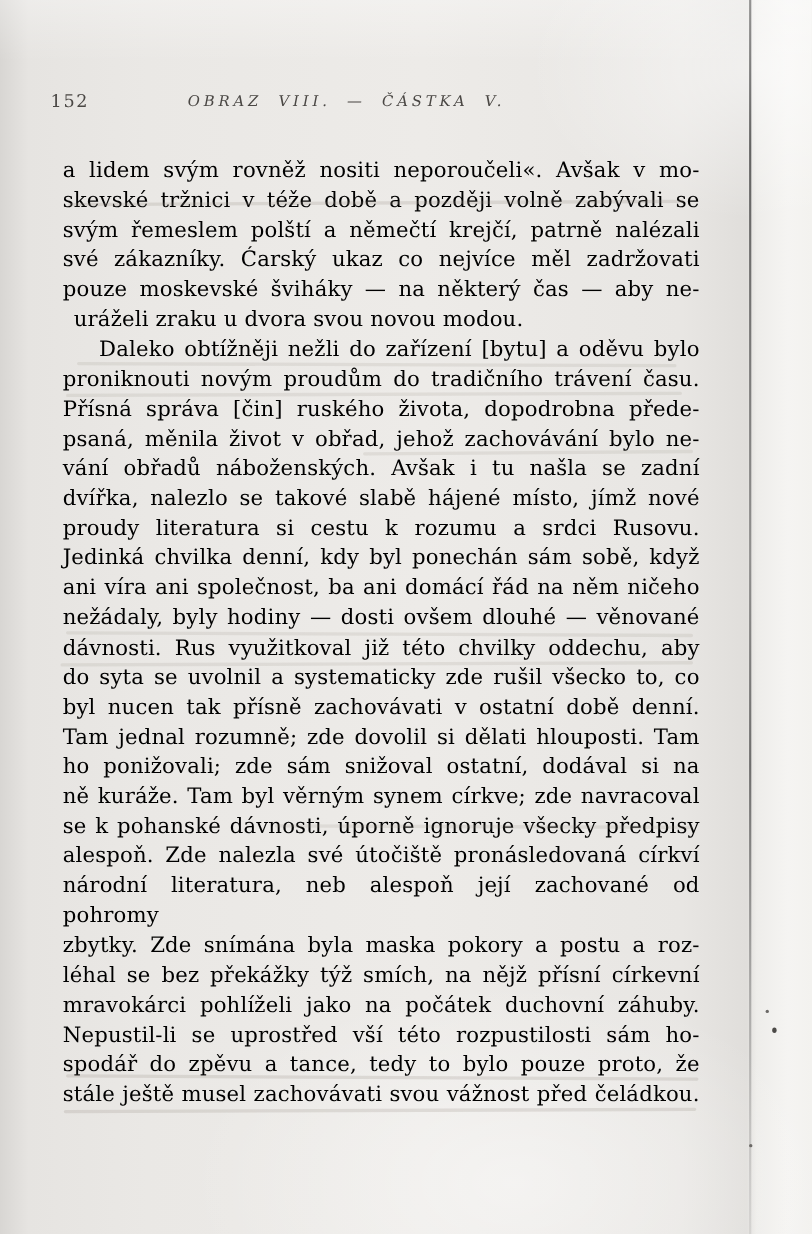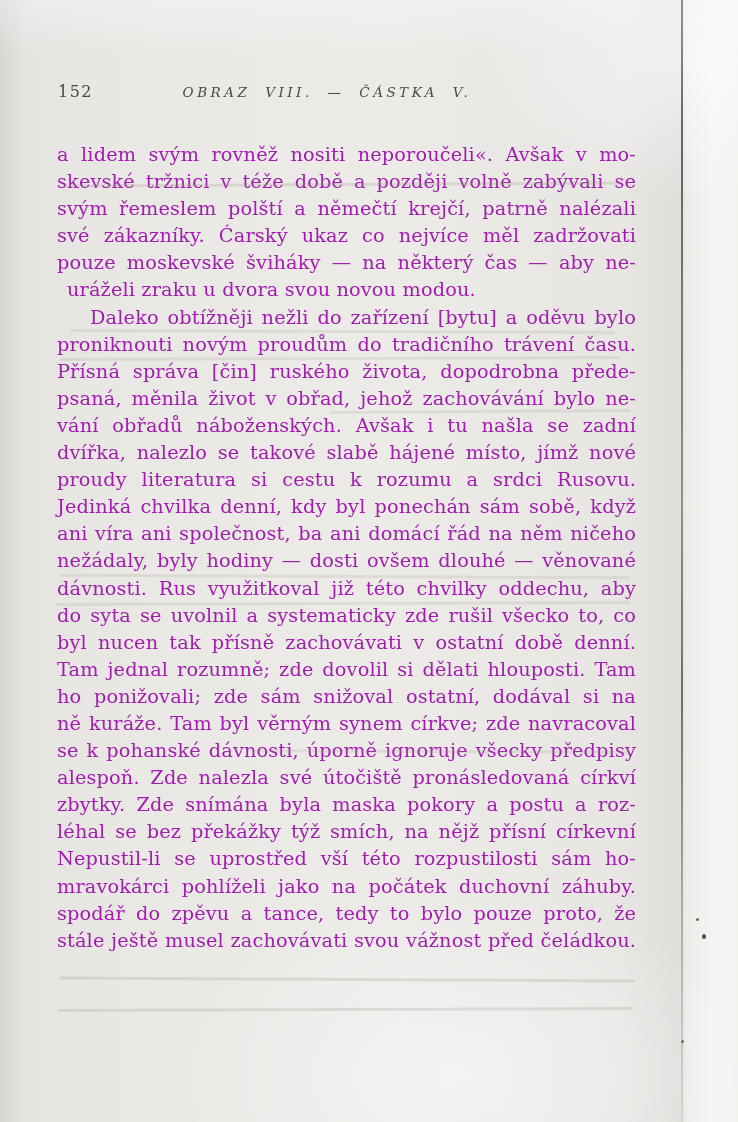--- a/index.html
+++ b/index.html
@@ -18,32 +18,32 @@
         #d8d6d3 0, #e6e4e1 3.5%, #eae8e5 18%, #edebe8 52%,
         #e8e6e3 84%, #e0dedb 92%, #eeedea 93.2%, #f5f4f2 97%, #f3f2ef 100%);
   }
   .fold-line{
     position:absolute;left:681px;top:0;bottom:0;width:2px;
     background:linear-gradient(to bottom,
       rgba(70,70,70,.55) 0, rgba(55,55,55,.75) 12%,
       rgba(75,75,75,.55) 45%, rgba(60,60,60,.7) 62%,
       rgba(95,95,95,.45) 80%, rgba(130,130,130,.18) 100%);
   }
-  .header{position:absolute;top:80px;left:56px;width:578px;height:24px;color:#4a4744;}
+  .header{position:absolute;top:80px;left:44px;width:578px;height:24px;color:#4a4744;}
   .page-number{
     position:absolute;left:2px;top:2px;
     font-size:16px;letter-spacing:1.5px;
   }
   .running-title{
     position:absolute;left:50%;top:4px;transform:translateX(-50%) translateX(-18px);
     font-size:13.5px;letter-spacing:3.5px;word-spacing:7px;white-space:nowrap;font-style:italic;
   }
   .text-block{
     position:absolute;left:57px;top:141px;width:579px;
-    font-size:19.3px;line-height:27.1px;color:#a21caf;
+    font-size:19.3px;line-height:27.1px;color:#000000;
     letter-spacing:.15px;
   }
   .line{text-align:justify;text-align-last:justify;white-space:normal;}
   .line.line-end{text-align-last:left;margin-left:10px;}
   .para.indented .line:first-child{text-indent:33px;}
   .smudge{
     position:absolute;height:3px;border-radius:2px;
     background:rgba(148,142,132,.22);pointer-events:none;
   }
   .smudge.s2{background:rgba(148,142,132,.16);}
@@ -86,24 +86,25 @@
       <div class="line">ani víra ani společnost, ba ani domácí řád na něm ničeho</div>
       <div class="line">nežádaly, byly hodiny — dosti ovšem dlouhé — věnované</div>
       <div class="line">dávnosti. Rus využitkoval již této chvilky oddechu, aby</div>
       <div class="line">do syta se uvolnil a systematicky zde rušil všecko to, co</div>
       <div class="line">byl nucen tak přísně zachovávati v ostatní době denní.</div>
       <div class="line">Tam jednal rozumně; zde dovolil si dělati hlouposti. Tam</div>
       <div class="line">ho ponižovali; zde sám snižoval ostatní, dodával si na</div>
       <div class="line">ně kuráže. Tam byl věrným synem církve; zde navracoval</div>
       <div class="line">se k pohanské dávnosti, úporně ignoruje všecky předpisy</div>
       <div class="line">alespoň. Zde nalezla své útočiště pronásledovaná církví</div>
+      <div class="line">národní literatura, neb alespoň její zachované od pohromy</div>
       <div class="line">zbytky. Zde snímána byla maska pokory a postu a roz-</div>
       <div class="line">léhal se bez překážky týž smích, na nějž přísní církevní</div>
+      <div class="line">mravokárci pohlíželi jako na počátek duchovní záhuby.</div>
       <div class="line">Nepustil-li se uprostřed vší této rozpustilosti sám ho-</div>
-      <div class="line">mravokárci pohlíželi jako na počátek duchovní záhuby.</div>
       <div class="line">spodář do zpěvu a tance, tedy to bylo pouze proto, že</div>
       <div class="line">stále ještě musel zachovávati svou vážnost před čeládkou.</div>
     </div>
   </div>
 
 <div class="smudge" style="left:62px;  top:183px; width:560px; transform:rotate(-.3deg);"></div>
 <div class="smudge s2" style="left:70px;  top:330px; width:545px; transform:rotate(.2deg);"></div>
 <div class="smudge s2" style="left:60px;  top:357px; width:560px; transform:rotate(-.2deg);"></div>
 <div class="smudge s2" style="left:330px; top:410px; width:300px; transform:rotate(-.4deg);"></div>
 <div class="smudge s2" style="left:60px;  top:575px; width:570px; transform:rotate(.25deg);"></div>

